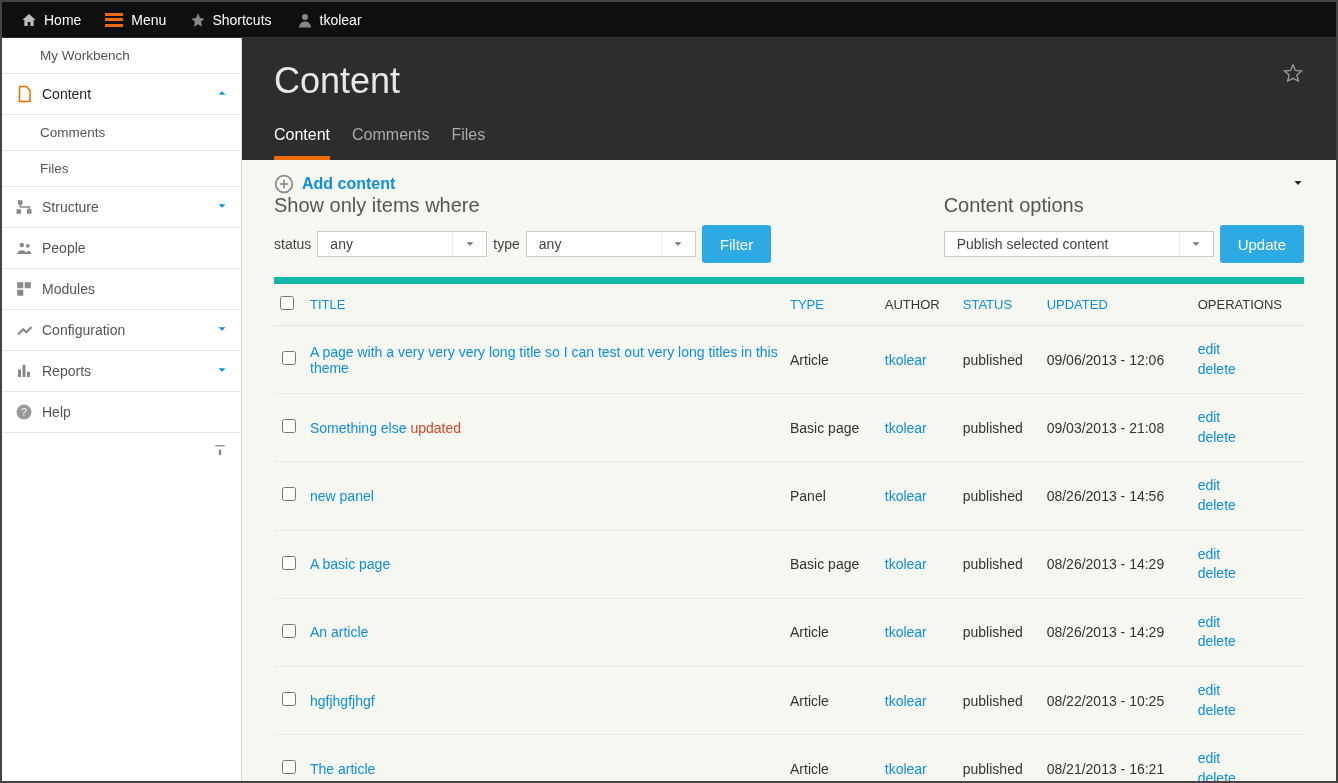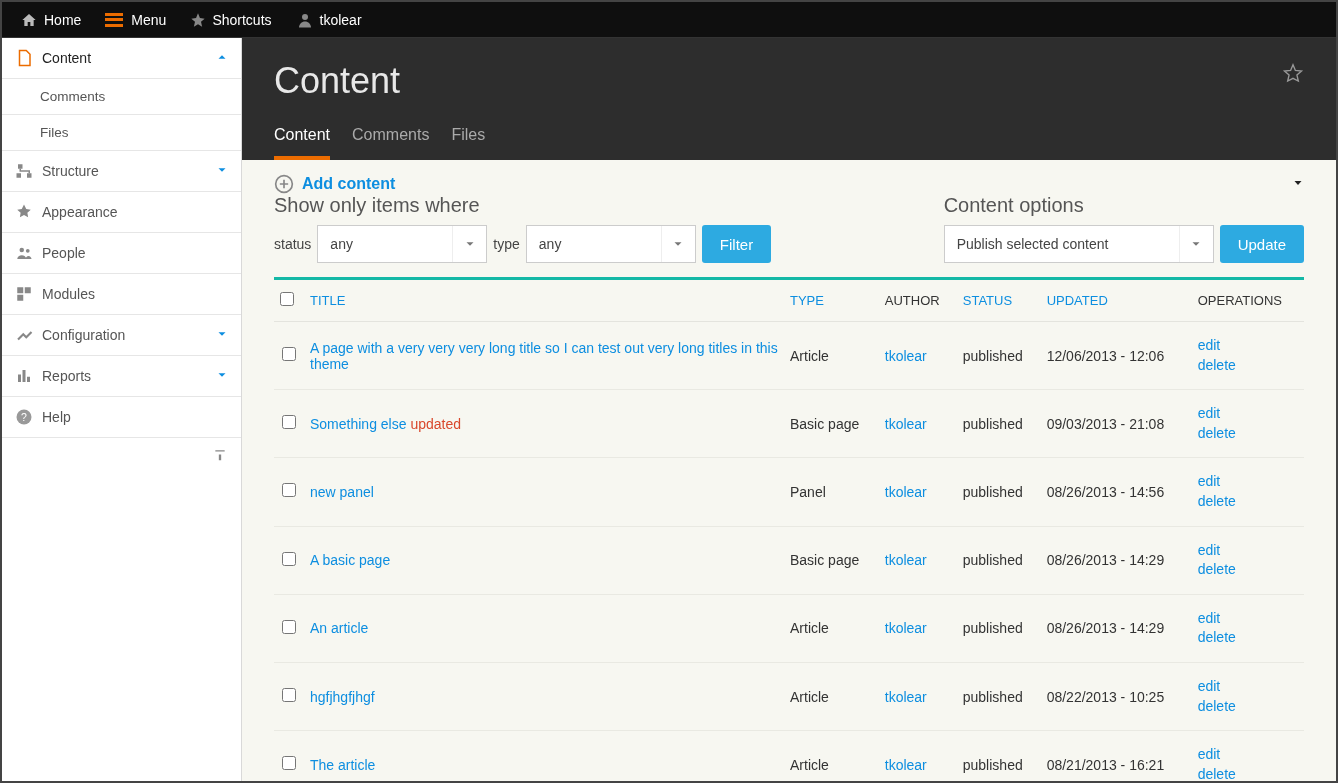--- a/index.html
+++ b/index.html
@@ -47,31 +47,31 @@
 .add-link { display: inline-flex; align-items: center; color: #0d8ee0; font-weight: 600; font-size: 16px; cursor: pointer; }
 .add-link .plus-c { width: 20px; height: 20px; margin-right: 8px; }
 .add-link .plus-c svg { fill:#888; }
 .caret-black svg { width:12px; height:12px; fill:#222; }
 
 
 .filters-row { display: flex; justify-content: space-between; align-items: flex-end; margin-bottom: 14px; gap: 20px; }
 .filters-left h3, .filters-right h3 { font-size: 20px; font-weight: 400; color: #555; margin-bottom: 8px; }
 .filters-controls { display: flex; align-items: center; gap: 6px; }
 .filters-controls label { font-size: 14px; color: #444; }
-.sel { position: relative; height: 38px; border: 1px solid #ccc; background: #fff; display: inline-flex; align-items: center; padding: 0 38px 0 12px; cursor: pointer; color:#444; }
+.sel { position: relative; height: 26px; border: 1px solid #ccc; background: #fff; display: inline-flex; align-items: center; padding: 0 38px 0 12px; cursor: pointer; color:#444; }
 .sel .arrow { position: absolute; right: 0; top: 0; bottom: 0; width: 34px; display: flex; align-items: center; justify-content: center; border-left: 1px solid #eee; }
 .sel .arrow svg { width: 14px; height: 14px; fill: #777; }
 .btn-blue { height: 38px; background: #2daae1; color: #fff; border: none; padding: 0 18px; font-size: 15px; border-radius: 3px; cursor: pointer; font-weight:500; }
 .update-sel { width: 270px; }
 .status-sel { width: 170px; }
 .type-sel { width: 170px; }
 
 
 .tbl { width: 100%; border-collapse: collapse; background:#f7f7f1; }
-.tbl th { text-align: left; padding: 12px 6px; font-weight: 400; color: #0d8ee0; font-size: 13px; border-top: 3px solid #14b8a6; border-bottom: 1px solid #e4e4de; }
+.tbl th { text-align: left; padding: 12px 6px; font-weight: 400; color: #0d8ee0; font-size: 13px; border-top: 7px solid #14b8a6; border-bottom: 1px solid #e4e4de; }
 .tbl th.plain { color: #333; }
 .tbl td { padding: 14px 6px; border-bottom: 1px solid #e9e9e2; vertical-align: middle; font-size:14px; }
 .tbl .title-link { color: #0d8ee0; cursor: pointer; }
 .tbl .author-link { color: #0d8ee0; cursor: pointer; }
 .tbl .op-link { color: #0d8ee0; cursor: pointer; display:block; line-height:1.4; }
 .red { color: #d9472b; }
 .chk { width: 30px; text-align:center; }
 input[type=checkbox] { width:14px; height:14px; }
 </style>
 </head>
@@ -105,20 +105,23 @@
           <circle cx="12" cy="8" r="4"></circle>
           <path d="M4 22c0-4.4 3.6-8 8-8s8 3.6 8 8z"></path>
         </svg>
       <span>tkolear</span>
     </div>
   </div>
 
   <div class="body-wrap">
 
     <div class="sidebar">
+      <div class="side-item sub">
+        <span>My Workbench</span>
+      </div>
       <div class="side-item active">
         <span class="side-ico">
             <svg viewBox="0 0 24 24" width="18" height="18">
               <path d="M6 2h9l5 5v15H6z" fill="none" stroke="#ec6c00" stroke-width="2"></path>
             </svg>
           </span>
         <span>Content</span>
         <span class="chev"><svg viewBox="0 0 24 24">
               <path d="M6 15l6-6 6 6z"></path>
             </svg></span>
@@ -135,28 +138,20 @@
               <rect x="4" y="3" width="6" height="6"></rect>
               <rect x="2" y="15" width="6" height="6"></rect>
               <rect x="16" y="15" width="6" height="6"></rect>
               <path d="M7 9v3h12v3M7 12h5" stroke="#888" stroke-width="2" fill="none"></path>
             </svg>
           </span>
         <span>Structure</span>
         <span class="chev"><svg viewBox="0 0 24 24">
               <path d="M6 9l6 6 6-6z"></path>
             </svg></span>
-      </div>
-      <div class="side-item">
-        <span class="side-ico">
-            <svg viewBox="0 0 24 24" width="18" height="18">
-              <path d="M12 2l3 6 6 1-4.5 4 1 6-5.5-3-5.5 3 1-6L3 9l6-1z"></path>
-            </svg>
-          </span>
-        <span>Appearance</span>
       </div>
       <div class="side-item">
         <span class="side-ico">
             <svg viewBox="0 0 24 24" width="18" height="18">
               <circle cx="9" cy="8" r="3"></circle>
               <circle cx="17" cy="9" r="2.5"></circle>
               <path d="M3 20c0-3 3-5 6-5s6 2 6 5z"></path>
               <path d="M14 20c0-2 2-4 4-4s4 2 4 4z"></path>
             </svg>
           </span>
@@ -294,21 +289,21 @@
               <th class="plain">OPERATIONS</th>
             </tr>
           </thead>
           <tbody id="tbody">
               <tr>
     <td class="chk"><input type="checkbox" style=""></td>
     <td><span class="title-link">A page with a very very very long title so I can test out very long titles in this theme</span></td>
     <td>Article</td>
     <td><span class="author-link">tkolear</span></td>
     <td>published</td>
-    <td>12/06/2013 - 12:06</td>
+    <td>09/06/2013 - 12:06</td>
     <td>
       <span class="op-link">edit</span>
       <span class="op-link">delete</span>
     </td>
               </tr>
               <tr>
     <td class="chk"><input type="checkbox" style=""></td>
     <td><span class="title-link">Something else</span> <span class="red">updated</span></td>
     <td>Basic page</td>
     <td><span class="author-link">tkolear</span></td>

